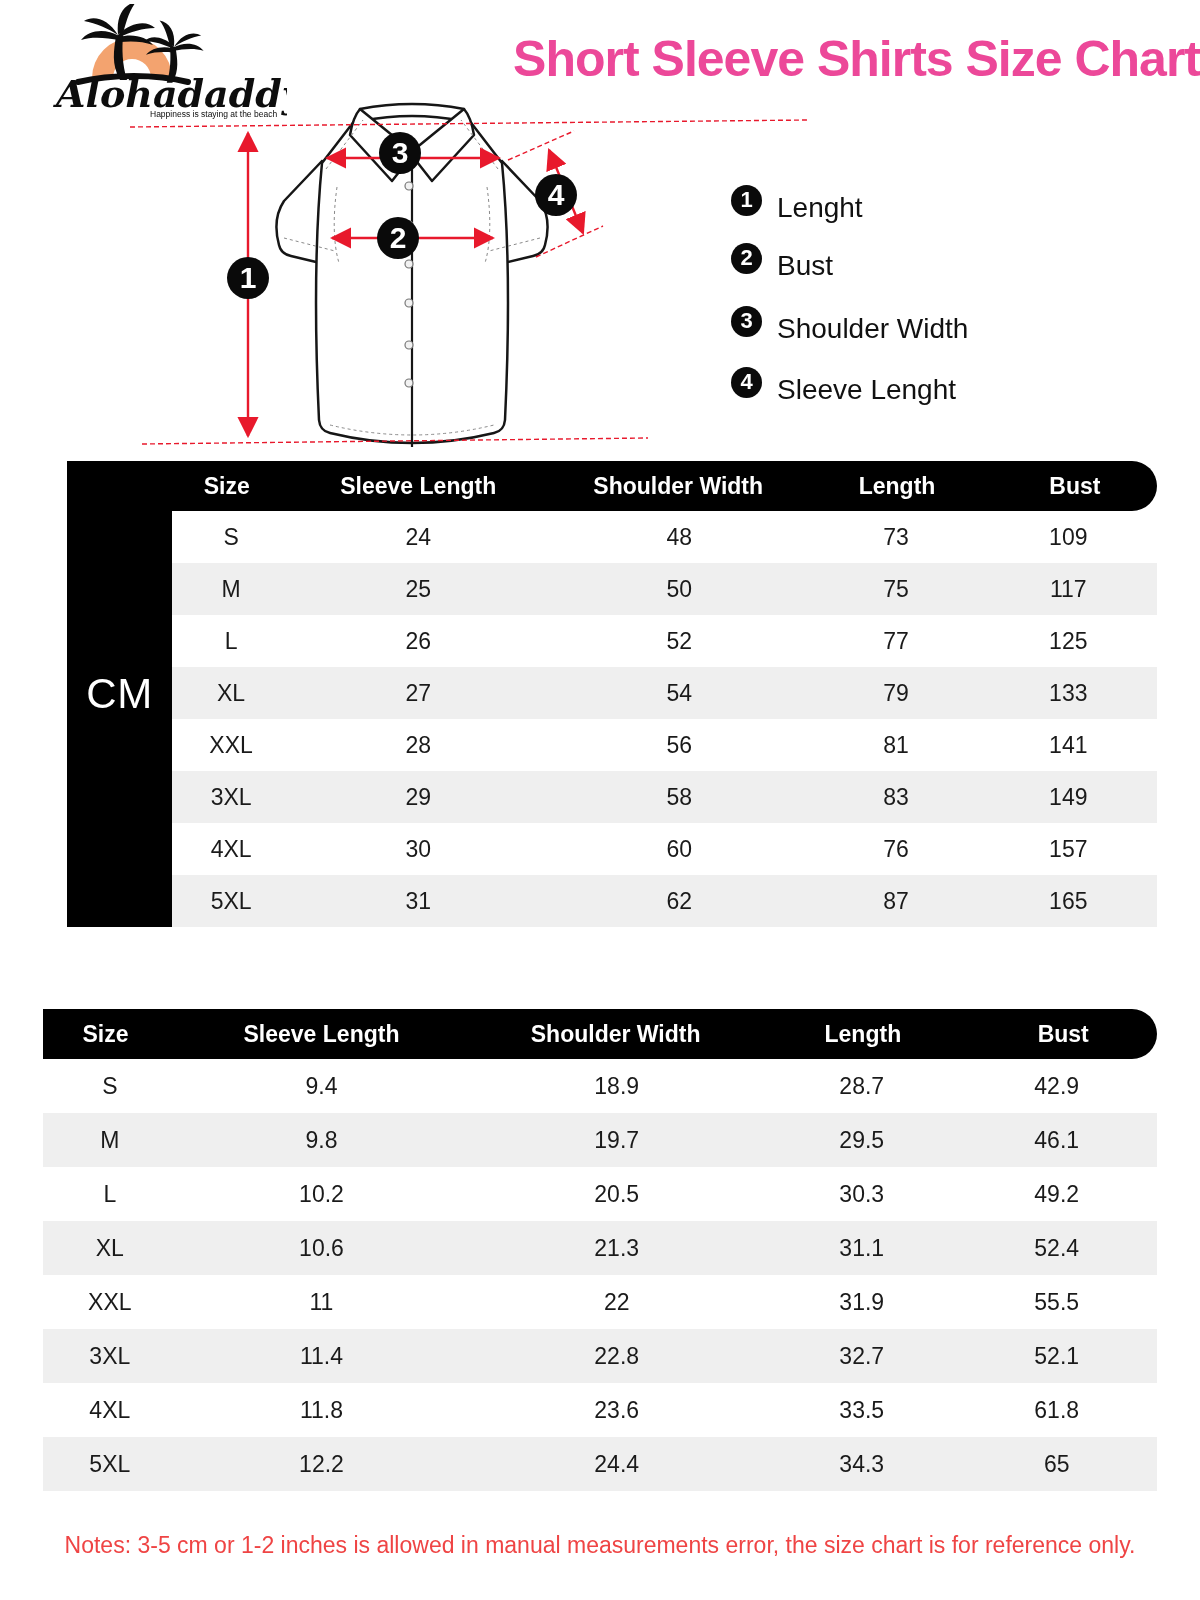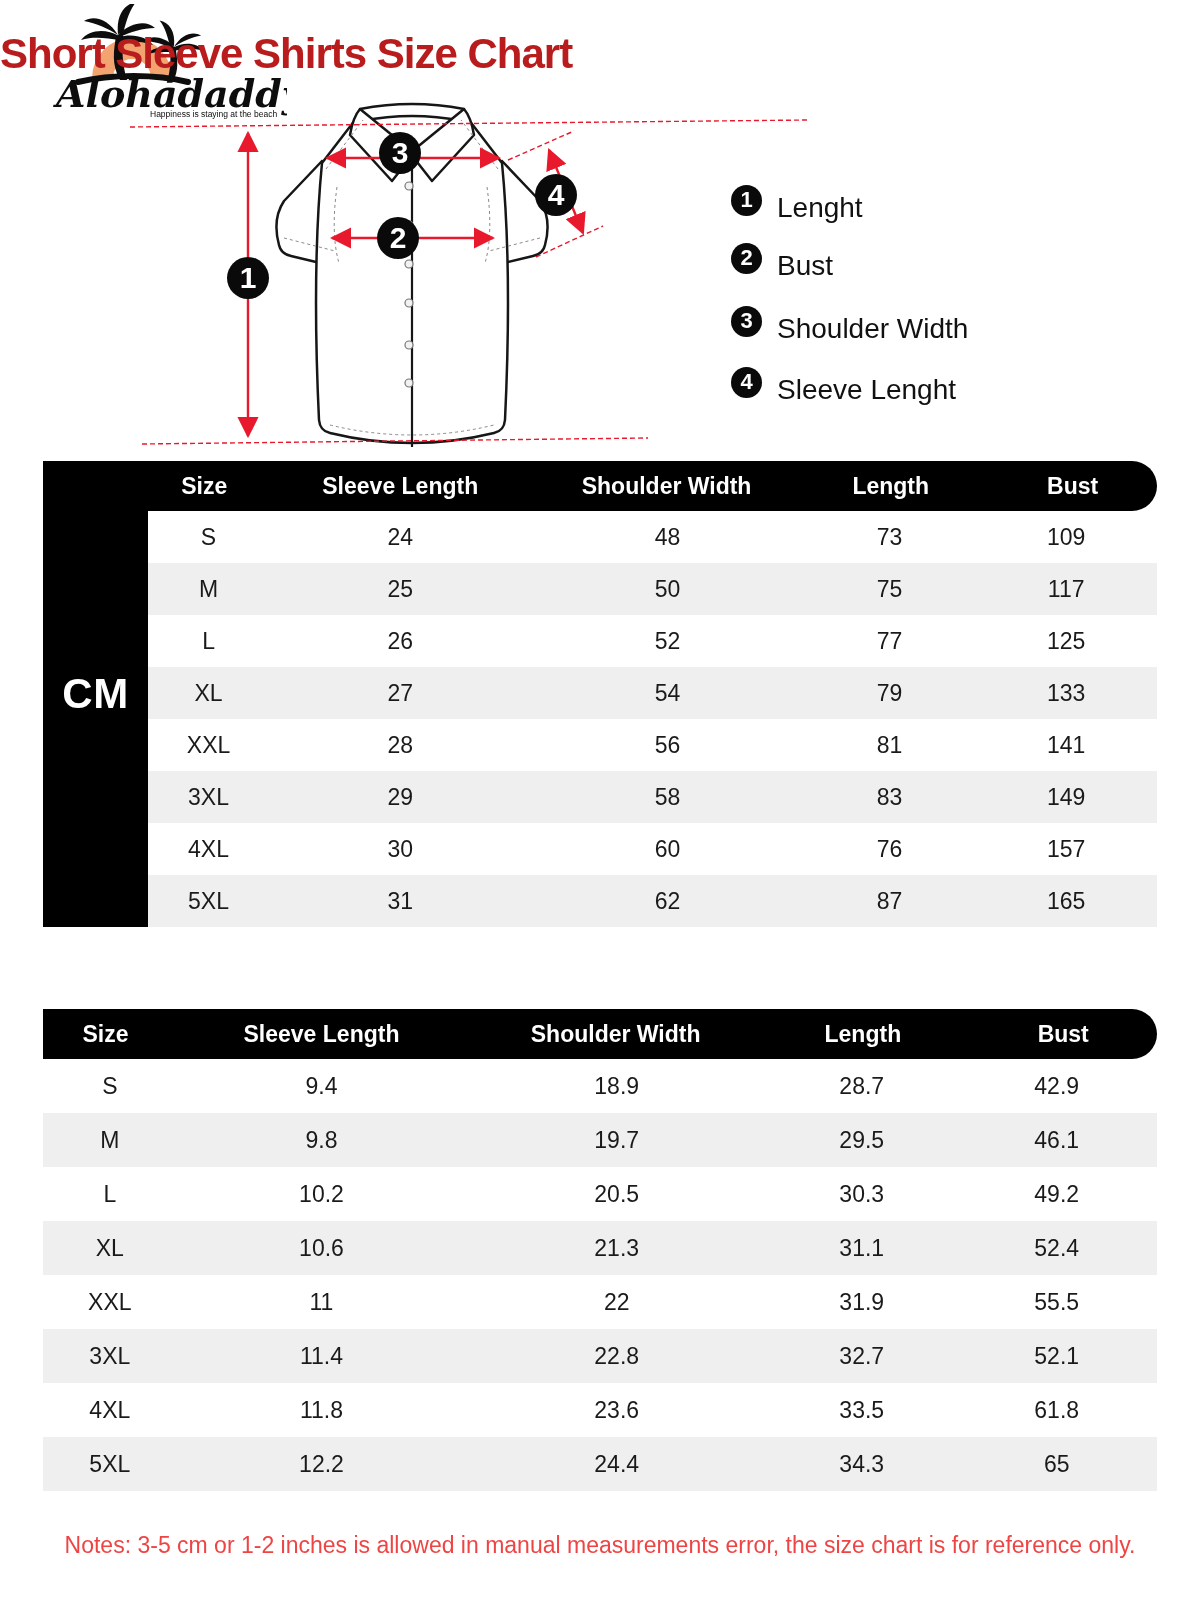--- a/index.html
+++ b/index.html
@@ -3,22 +3,22 @@
 <meta charset="utf-8">
 <style>
   html,body{margin:0;padding:0;}
   body{
     width:1200px;height:1600px;background:#ffffff;position:relative;
     font-family:"Liberation Sans", sans-serif;color:#111;overflow:hidden;
   }
   
   .logo{position:absolute;left:32px;top:4px;width:255px;height:115px;}
   .page-title{
-    position:absolute;left:0;top:30px;width:1200px;text-align:left;
-    font-size:42px;font-weight:bold;letter-spacing:-1px;color:#b91c1c;
+    position:absolute;left:0;top:30px;width:1200px;text-align:right;
+    font-size:50px;font-weight:bold;letter-spacing:-1px;color:#ec4899;
   }
   
   .diagram{position:absolute;left:0;top:95px;width:1200px;height:370px;}
   .diagram svg{position:absolute;left:0;top:0;}
   .badge{
     position:absolute;width:42px;height:42px;border-radius:50%;background:#0a0a0a;
     color:#fff;display:flex;align-items:center;justify-content:center;
     font-size:30px;font-weight:bold;z-index:3;
   }
   .legend-item{
@@ -27,21 +27,21 @@
   .legend-num{
     width:31px;height:31px;border-radius:50%;background:#0a0a0a;color:#fff;flex:0 0 31px;
     display:flex;align-items:center;justify-content:center;font-size:22px;font-weight:bold;
   }
   .legend-label{font-size:28px;color:#111;margin-top:16px;}
   
   .table-shell{position:absolute;left:43px;width:1114px;display:flex;}
   .unit-col{
     width:105px;flex:0 0 105px;background:#000;color:#fff;
     display:flex;align-items:center;justify-content:center;
-    font-weight:bold;letter-spacing:.5px;
+    font-weight:normal;letter-spacing:.5px;margin-left:24px;
   }
   .table-shell[data-table="0"] .unit-col{font-size:42px;}
   .table-shell[data-table="1"] .unit-col{font-size:34px;}
   .table-main{flex:1;display:flex;flex-direction:column;}
   .thead{
     height:50px;flex:0 0 50px;background:#000;border-radius:0 25px 25px 0;
     display:flex;align-items:center;color:#fff;font-weight:bold;font-size:23px;gap:18px;
   }
   .tr{display:flex;align-items:center;font-size:23px;color:#1a1a1a;background:#fff;}
   .table-shell[data-table="0"] .tr{height:52px;}

